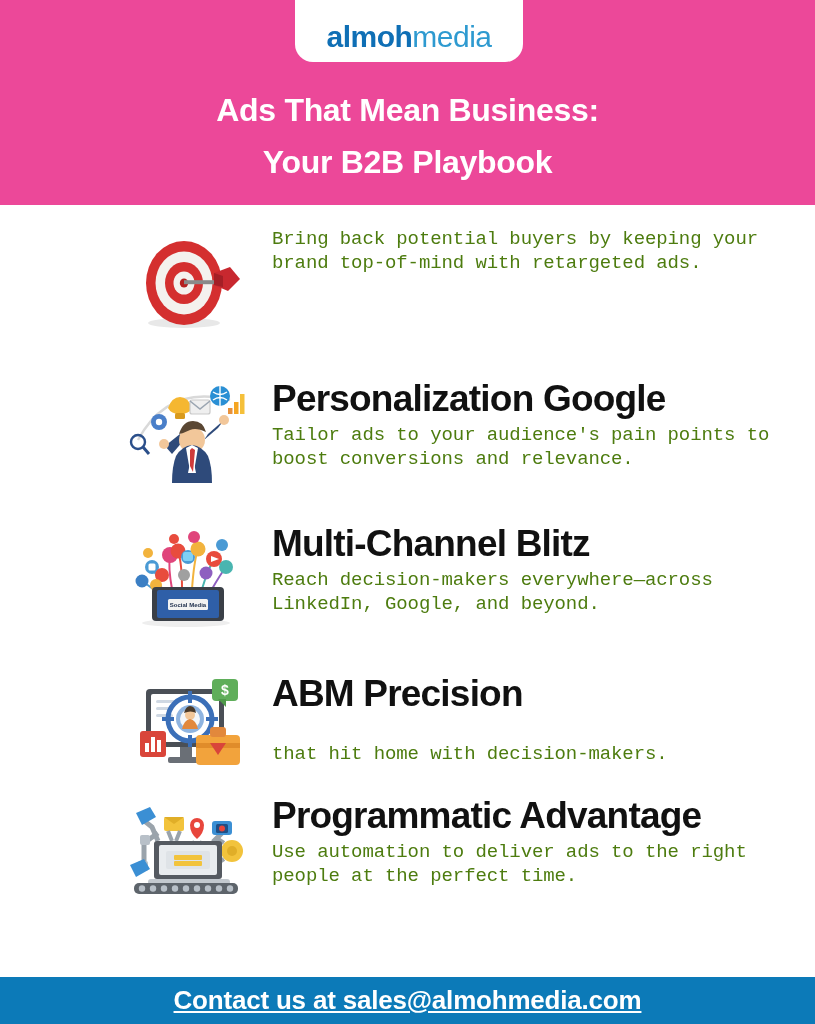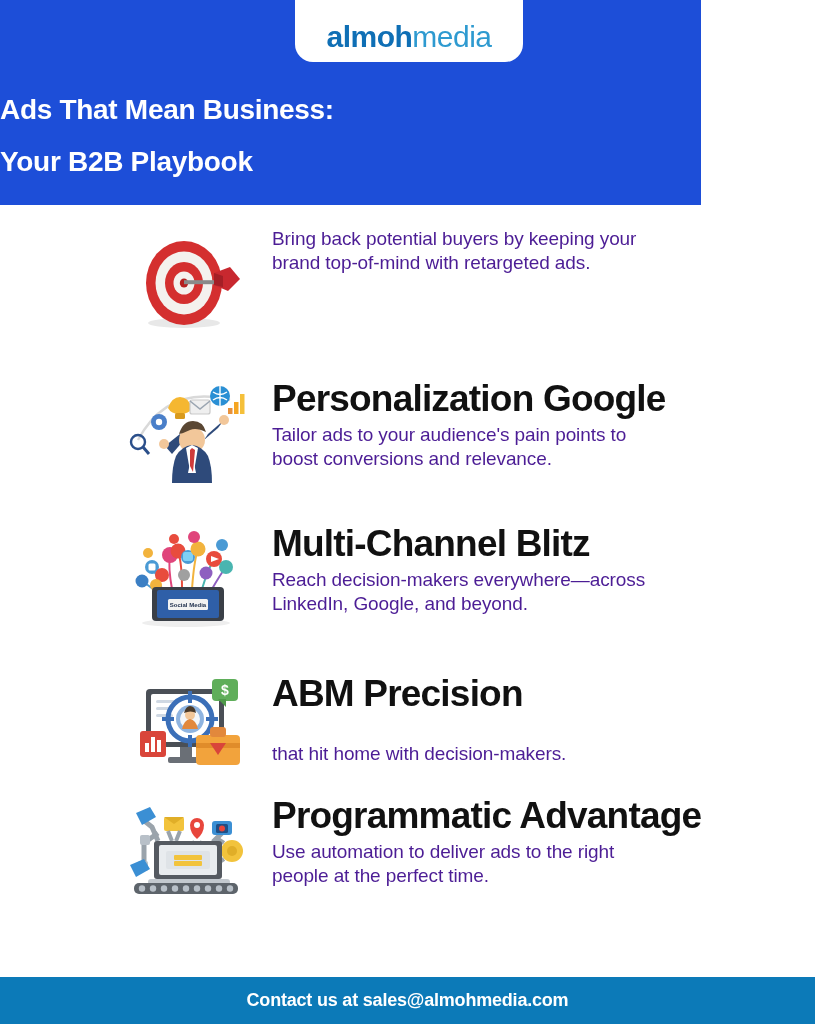--- a/index.html
+++ b/index.html
@@ -16,23 +16,23 @@
     width: 815px;
     height: 1024px;
     background: #ffffff;
     overflow: hidden;
   }
 
   
   .header-band {
     position: absolute;
     left: 0; top: 0;
-    width: 701px;
+    width: 815px;
     height: 205px;
-    background: #1d4ed8;
+    background: #ec4899;
   }
   .logo-badge {
     position: absolute;
     left: 295px;
     top: -20px;
     width: 228px;
     height: 82px;
     background: #ffffff;
     border-radius: 0 0 18px 18px;
     display: flex;
@@ -48,22 +48,23 @@
     white-space: nowrap;
   }
   .logo-a { color: #0f6fb5; font-weight: bold; }
   .logo-b { color: #2e9ad0; font-weight: normal; }
 
   .title {
     position: absolute;
     left: 0;
     top: 84px;
     width: 815px;
+    text-align: center;
     color: #ffffff;
-    font-size: 28px;
+    font-size: 32px;
     font-weight: bold;
     line-height: 52px;
     letter-spacing: -0.3px;
   }
   .title-line { display: block; }
 
   
   .items {
     position: absolute;
     left: 0;
@@ -93,43 +94,45 @@
     font-size: 37px;
     font-weight: bold;
     color: #111111;
     line-height: 42px;
     letter-spacing: -0.8px;
     margin: 0 0 3px 0;
     white-space: nowrap;
   }
   .item-desc {
     font-size: 19px;
-    color: #4c1d95;
+    color: #4d7c0f;
     line-height: 24px;
     margin: 0;
     letter-spacing: -0.1px;
+    font-family: Liberation Mono, monospace;
   }
 
   
   .footer-band {
     position: absolute;
     left: 0;
     top: 977px;
     width: 815px;
     height: 47px;
     background: #0c7ab8;
     display: flex;
     align-items: center;
     justify-content: center;
   }
   .footer-text {
     color: #ffffff;
-    font-size: 18px;
+    font-size: 26px;
     font-weight: bold;
     letter-spacing: -0.2px;
+    text-decoration: underline;
   }
 
   svg { display: block; }
 </style>
 </head>
 <body>
 
 <div class="poster">
 
   <div class="header-band">

